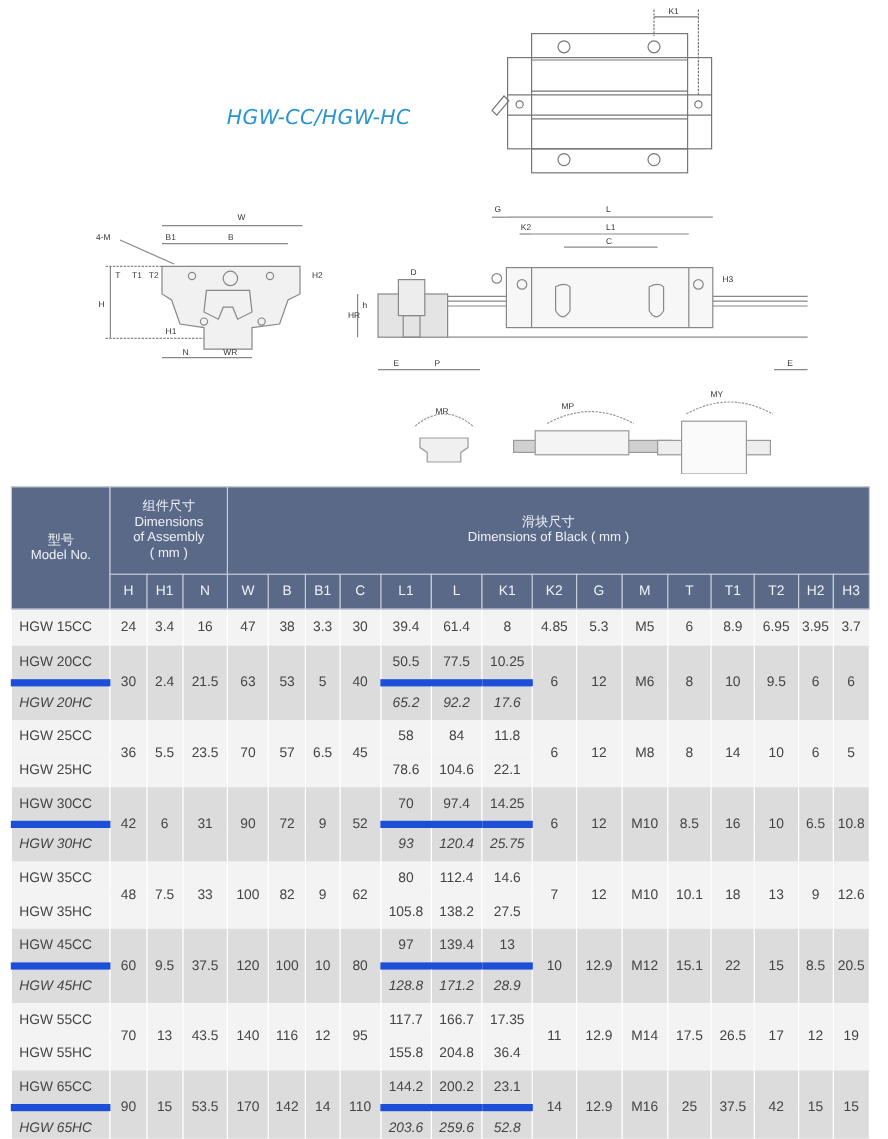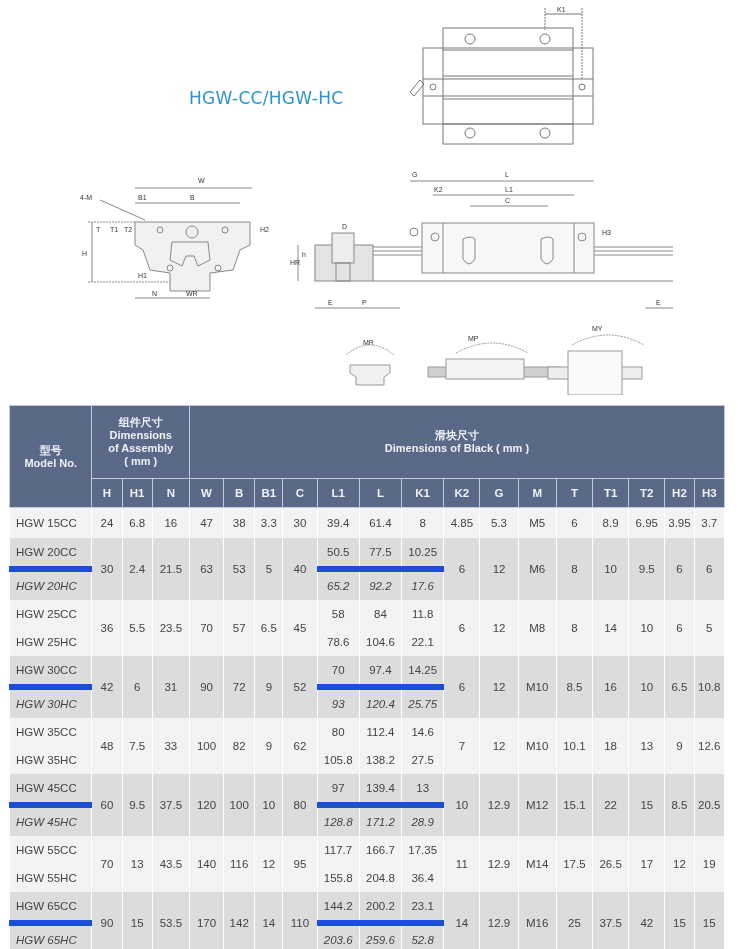--- a/index.html
+++ b/index.html
@@ -1,22 +1,22 @@
 <!DOCTYPE html>
 <html><head>
 <meta charset="utf-8">
 <style>
   html, body { margin:0; padding:0; background:#ffffff; }
   body { width:740px; height:949px; position:relative; overflow:hidden; font-family:"Liberation Sans", sans-serif; }
-  .title { position:absolute; left:189px; top:88px; font-size:17px; color:#2a95cf; letter-spacing:0.3px; font-family:"DejaVu Sans", sans-serif; }
+  .title { position:absolute; left:189px; top:88px; font-size:17px; color:#2a95cf; letter-spacing:0.3px; font-family:"DejaVu Sans", sans-serif;font-style:italic; }
   .drawing { position:absolute; }
   .drawing svg { display:block; }
   .lbl { font-family:"Liberation Sans", sans-serif; font-size:7px; fill:#333; }
   table.spec { position:absolute; left:9px; top:405px; width:716px; border-collapse:collapse; table-layout:fixed; font-size:11.5px; color:#444; }
-  table.spec th { background:#5b6988; color:#eef1f6; font-weight:bold; border:1px solid #c4cad8; text-align:center; padding:0; }
+  table.spec th { background:#5b6988; color:#eef1f6; font-weight:normal; border:1px solid #c4cad8; text-align:center; padding:0; }
   table.spec th.head-top { height:72px; line-height:13px; font-size:11px; }
   table.spec th.col { height:28px; font-size:11.5px; }
   table.spec td { text-align:center; padding:0; height:28px; border-left:1px solid #ffffff; border-right:1px solid #ffffff; }
   table.spec td.model { text-align:left; padding-left:6px; }
   table.spec tr.odd td { background:#f3f3f3; }
   table.spec tr.even td { background:#dcdcdc; }
   table.spec tr.single td { height:30px;margin-top:48px; }
   table.spec tr.sub-b td { border-top:6px solid #1d4ed8;font-style:italic; }
 </style>
 </head>
@@ -201,21 +201,21 @@
       <th class="col">T2</th>
       <th class="col">H2</th>
       <th class="col">H3</th>
     </tr>
   </thead>
   <tbody>
 
     <tr class="odd single">
       <td class="model">HGW 15CC</td>
       <td>24</td>
-      <td>6.8</td>
+      <td>3.4</td>
       <td>16</td>
       <td>47</td>
       <td>38</td>
       <td>3.3</td>
       <td>30</td>
       <td>39.4</td>
       <td>61.4</td>
       <td>8</td>
       <td>4.85</td>
       <td>5.3</td>

